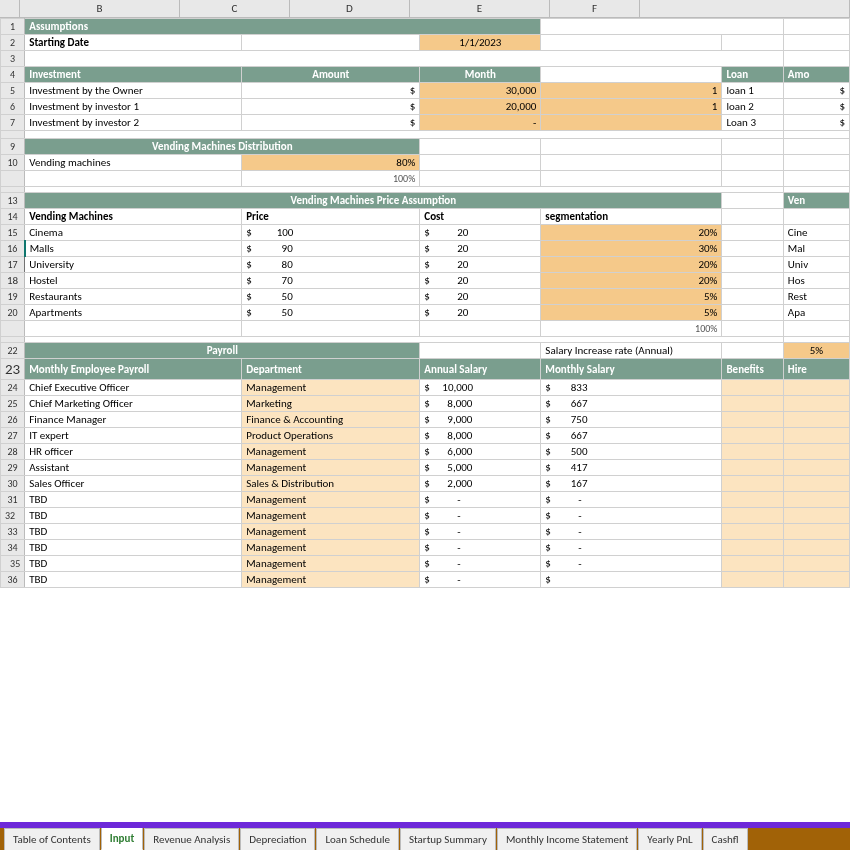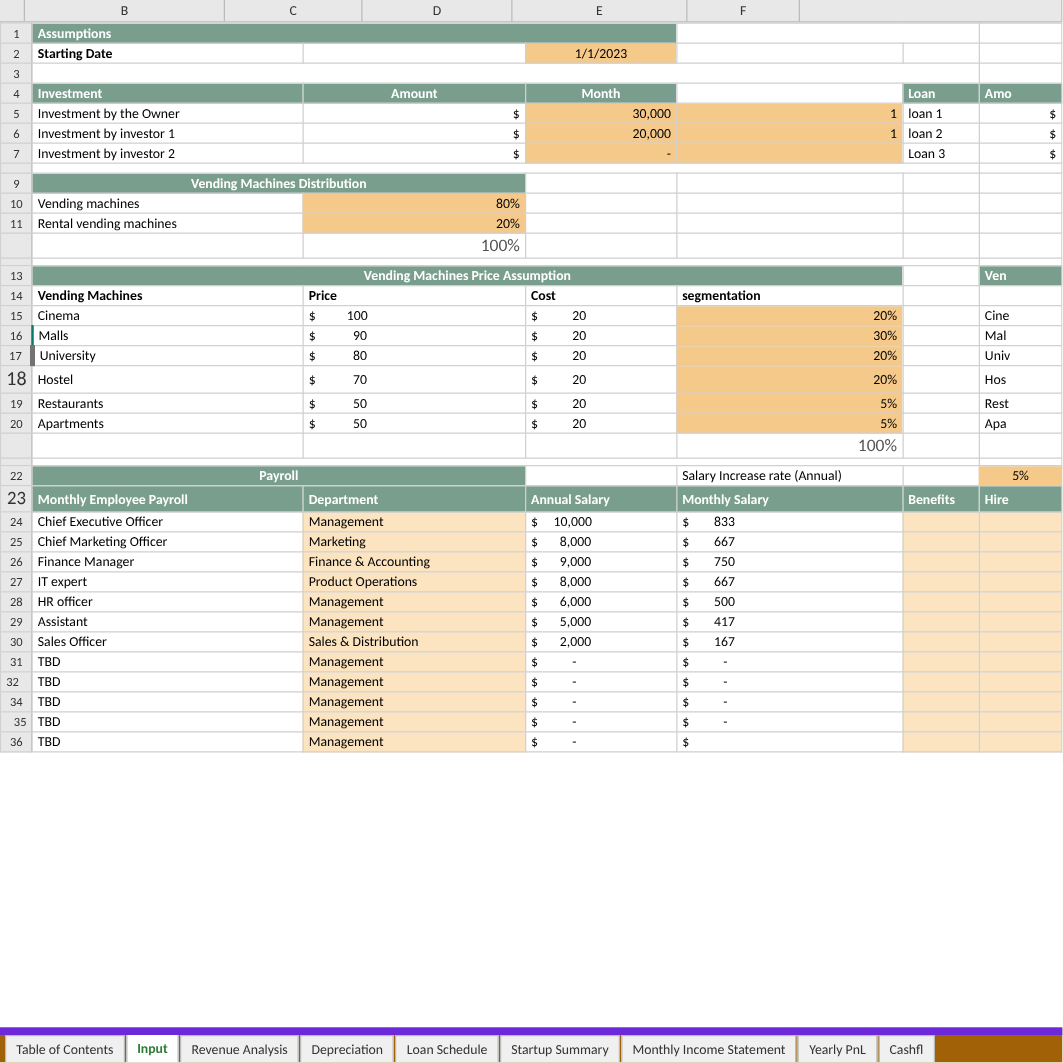--- a/index.html
+++ b/index.html
@@ -30,21 +30,21 @@
     
     .bold { font-weight: bold; }
 
     .text-center { text-align: center; }
     .text-right { text-align: right; }
 
     
     .tab-bar { display: flex; background: #a16207; border-top: 6px solid #6d28d9; flex-shrink: 0; align-items: flex-end; padding-left: 4px; height: 28px; overflow: hidden; }
     .tab { padding: 4px 8px; font-size: 11px; border: 1px solid #bbb; border-bottom: none; background: #f0f0f0; cursor: pointer; margin-right: 1px; color: #333; }
     .tab.active { background: white; border-bottom: 1px solid white; color: #2e7d32; font-weight: bold; border-top: 2px solid #2e7d32; }
-    .percent-row td { font-size: 14px; color: #555; }
+    .percent-row td { font-size: 10px; color: #555; }
   </style>
 </head>
 <body>
 
 <div class="spreadsheet-container">
 
   <div class="col-headers">
     <div class="col-header-cell" style="width:20px;"></div>
     <div class="col-header-cell" style="width:160px;">B</div>
     <div class="col-header-cell" style="width:110px;">C</div>
@@ -141,29 +141,20 @@
         <tr>
           <td style="width:20px; background:#e8e8e8; border-right:1px solid #bbb; text-align:center; font-size:10px; color:#333;">10</td>
           <td class="cell-white">Vending machines</td>
           <td class="cell-orange text-right">80%</td>
           <td class="cell-white"></td>
           <td class="cell-white"></td>
           <td class="cell-white"></td>
           <td class="cell-white"></td>
         </tr>
 
-        <tr>
-          <td style="width:20px; background:#e8e8e8; border-right:1px solid #bbb; text-align:center; font-size:10px; color:#333;">11</td>
-          <td class="cell-white">Rental vending machines</td>
-          <td class="cell-orange text-right">20%</td>
-          <td class="cell-white"></td>
-          <td class="cell-white"></td>
-          <td class="cell-white"></td>
-          <td class="cell-white"></td>
-        </tr>
 
         <tr class="percent-row">
           <td style="width:20px; background:#e8e8e8; border-right:1px solid #bbb;"></td>
           <td class="cell-white"></td>
           <td class="cell-white text-right">100%</td>
           <td class="cell-white"></td>
           <td class="cell-white"></td>
           <td class="cell-white"></td>
           <td class="cell-white"></td>
         </tr>
@@ -205,31 +196,31 @@
           <td style="width:14px; background:#e8e8e8; border-right:2px solid #0f766e; text-align:center; font-size:10px; color:#333;">16</td>
           <td class="cell-white">Malls</td>
           <td class="cell-white">$&nbsp;&nbsp;&nbsp;&nbsp;&nbsp;&nbsp;&nbsp;&nbsp;&nbsp;&nbsp;&nbsp;&nbsp;90</td>
           <td class="cell-white">$&nbsp;&nbsp;&nbsp;&nbsp;&nbsp;&nbsp;&nbsp;&nbsp;&nbsp;&nbsp;&nbsp;20</td>
           <td class="cell-orange text-right">30%</td>
           <td class="cell-white"></td>
           <td class="cell-white">Mal</td>
         </tr>
 
         <tr>
-          <td style="width:20px; background:#e8e8e8; border-right:4px solid #737373; text-align:center; font-size:10px; color:#333;">17</td>
+          <td style="width:20px; background:#e8e8e8; border-right:1px solid #737373; text-align:center; font-size:10px; color:#333;">17</td>
           <td class="cell-white">University</td>
           <td class="cell-white">$&nbsp;&nbsp;&nbsp;&nbsp;&nbsp;&nbsp;&nbsp;&nbsp;&nbsp;&nbsp;&nbsp;&nbsp;80</td>
           <td class="cell-white">$&nbsp;&nbsp;&nbsp;&nbsp;&nbsp;&nbsp;&nbsp;&nbsp;&nbsp;&nbsp;&nbsp;20</td>
           <td class="cell-orange text-right">20%</td>
           <td class="cell-white"></td>
           <td class="cell-white">Univ</td>
         </tr>
 
         <tr>
-          <td style="width:20px; background:#e8e8e8; border-right:1px solid #bbb; text-align:center; font-size:16px; color:#333;">18</td>
+          <td style="width:20px; background:#e8e8e8; border-right:1px solid #bbb; text-align:center; font-size:11px; color:#333;">18</td>
           <td class="cell-white">Hostel</td>
           <td class="cell-white">$&nbsp;&nbsp;&nbsp;&nbsp;&nbsp;&nbsp;&nbsp;&nbsp;&nbsp;&nbsp;&nbsp;&nbsp;70</td>
           <td class="cell-white">$&nbsp;&nbsp;&nbsp;&nbsp;&nbsp;&nbsp;&nbsp;&nbsp;&nbsp;&nbsp;&nbsp;20</td>
           <td class="cell-orange text-right">20%</td>
           <td class="cell-white"></td>
           <td class="cell-white">Hos</td>
         </tr>
 
         <tr>
           <td style="width:20px; background:#e8e8e8; border-right:1px solid #bbb; text-align:center; font-size:10px; color:#333;">19</td>
@@ -360,20 +351,29 @@
           <td style="width:20px; background:#e8e8e8; border-right:1px solid #bbb; text-align:center; font-size:10px; color:#333;">31</td>
           <td class="cell-white">TBD</td>
           <td class="cell-light-orange">Management</td>
           <td class="cell-white">$&nbsp;&nbsp;&nbsp;&nbsp;&nbsp;&nbsp;&nbsp;&nbsp;&nbsp;&nbsp;&nbsp;-</td>
           <td class="cell-white">$&nbsp;&nbsp;&nbsp;&nbsp;&nbsp;&nbsp;&nbsp;&nbsp;&nbsp;&nbsp;&nbsp;-</td>
           <td class="cell-light-orange"></td>
           <td class="cell-light-orange"></td>
         </tr>
         <tr>
           <td style="width:20px; background:#e8e8e8; border-right:1px solid #bbb; text-align:left; font-size:10px; color:#333;">32</td>
+          <td class="cell-white">TBD</td>
+          <td class="cell-light-orange">Management</td>
+          <td class="cell-white">$&nbsp;&nbsp;&nbsp;&nbsp;&nbsp;&nbsp;&nbsp;&nbsp;&nbsp;&nbsp;&nbsp;-</td>
+          <td class="cell-white">$&nbsp;&nbsp;&nbsp;&nbsp;&nbsp;&nbsp;&nbsp;&nbsp;&nbsp;&nbsp;&nbsp;-</td>
+          <td class="cell-light-orange"></td>
+          <td class="cell-light-orange"></td>
+        </tr>
+        <tr>
+          <td style="width:20px; background:#e8e8e8; border-right:1px solid #bbb; text-align:center; font-size:10px; color:#333;">33</td>
           <td class="cell-white">TBD</td>
           <td class="cell-light-orange">Management</td>
           <td class="cell-white">$&nbsp;&nbsp;&nbsp;&nbsp;&nbsp;&nbsp;&nbsp;&nbsp;&nbsp;&nbsp;&nbsp;-</td>
           <td class="cell-white">$&nbsp;&nbsp;&nbsp;&nbsp;&nbsp;&nbsp;&nbsp;&nbsp;&nbsp;&nbsp;&nbsp;-</td>
           <td class="cell-light-orange"></td>
           <td class="cell-light-orange"></td>
         </tr>
         <tr>
           <td style="width:20px; background:#e8e8e8; border-right:1px solid #bbb; text-align:center; font-size:10px; color:#333;">34</td>
           <td class="cell-white">TBD</td>

